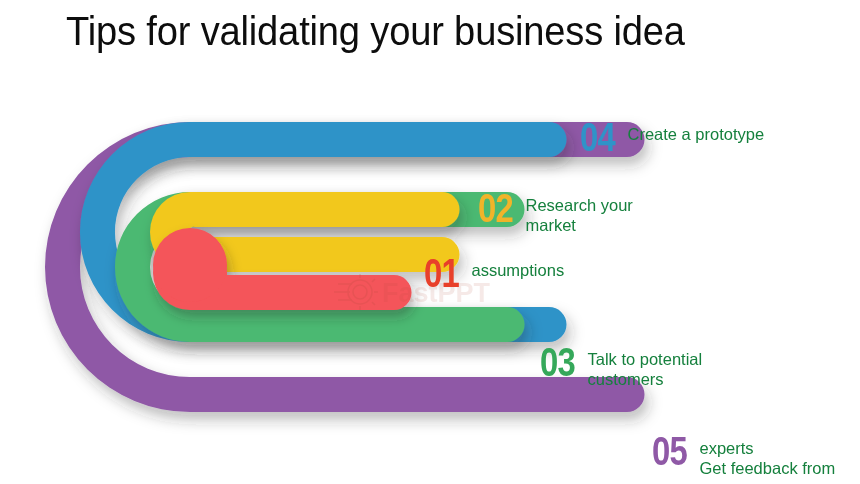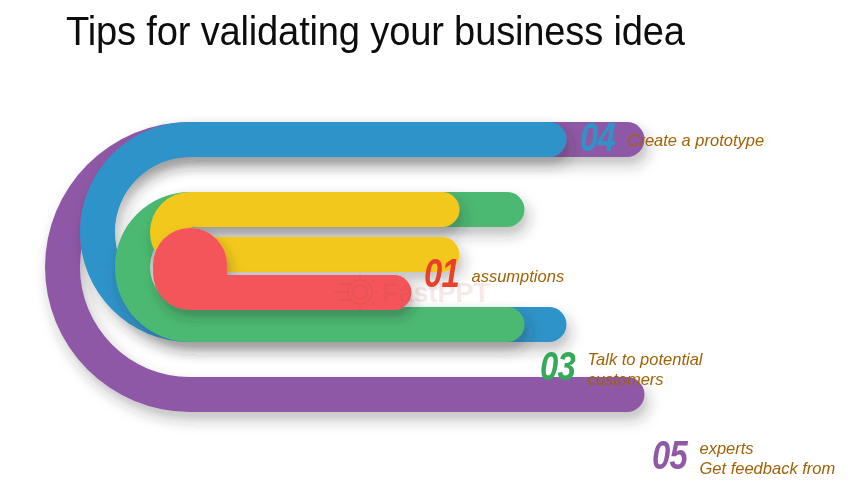--- a/index.html
+++ b/index.html
@@ -30,39 +30,38 @@
   #graphic{
     position:absolute;
     left:0; top:0;
     width:860px;height:484px;
   }
 
   
   .callout{
     position:absolute;
     display:flex;
-    align-items:center;
+    align-items:flex-start;
     white-space:nowrap;
-    font-style:italic;
   }
   .num{
     font-family:"Liberation Sans Narrow","Liberation Sans",sans-serif;
     font-size:40px;
     font-weight:700;
     line-height:38px;
     letter-spacing:-1px;
     transform:scaleX(0.82);
     transform-origin:left top;
     margin-right:-3px;
   }
   .ctext{
     font-family:"Liberation Sans","DejaVu Sans",sans-serif;
     font-size:16.5px;
     line-height:20px;
-    color:#a16207;
+    color:#15803d;
     padding-top:6px;
     margin-left:8px;
   }
   .ctext span{display:block;}
 </style>
 </head>
 <body>
 
 <div id="stage">
 
@@ -146,20 +145,27 @@
     </g>
   </svg>
 
   <div class="callout" style="left:580px; top:118px;">
     <div class="num" style="color:#2F93C8;">04</div>
     <div class="ctext">
       <span>Create a prototype</span>
     </div>
   </div>
 
+  <div class="callout" style="left:478px; top:189px;">
+    <div class="num" style="color:#F0B429;">02</div>
+    <div class="ctext">
+      <span>Research your</span>
+      <span>market</span>
+    </div>
+  </div>
 
   <div class="callout" style="left:424px; top:254px;">
     <div class="num" style="color:#E8402A;">01</div>
     <div class="ctext">
       <span>assumptions</span>
     </div>
   </div>
 
   <div class="callout" style="left:540px; top:343px;">
     <div class="num" style="color:#35A85A;">03</div>

